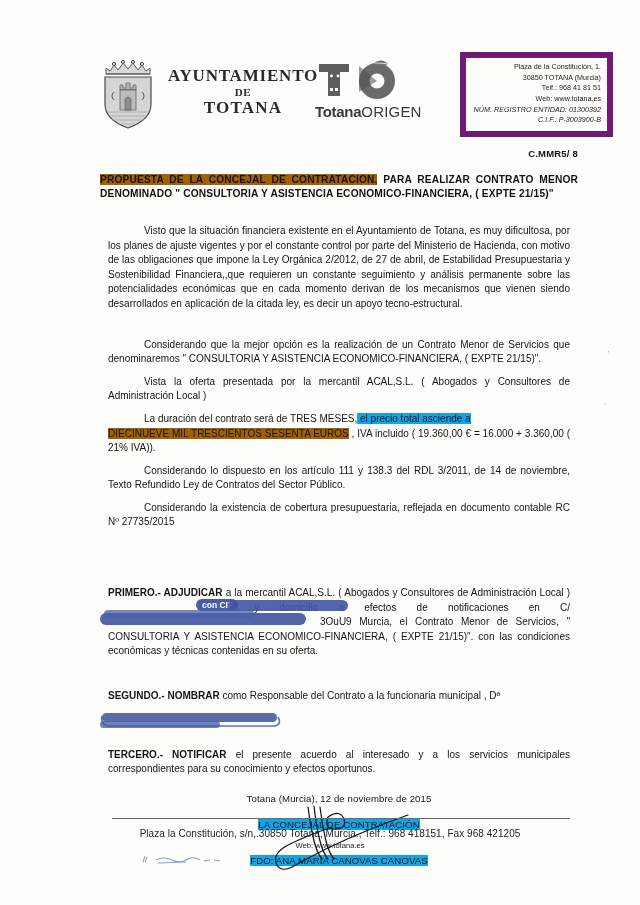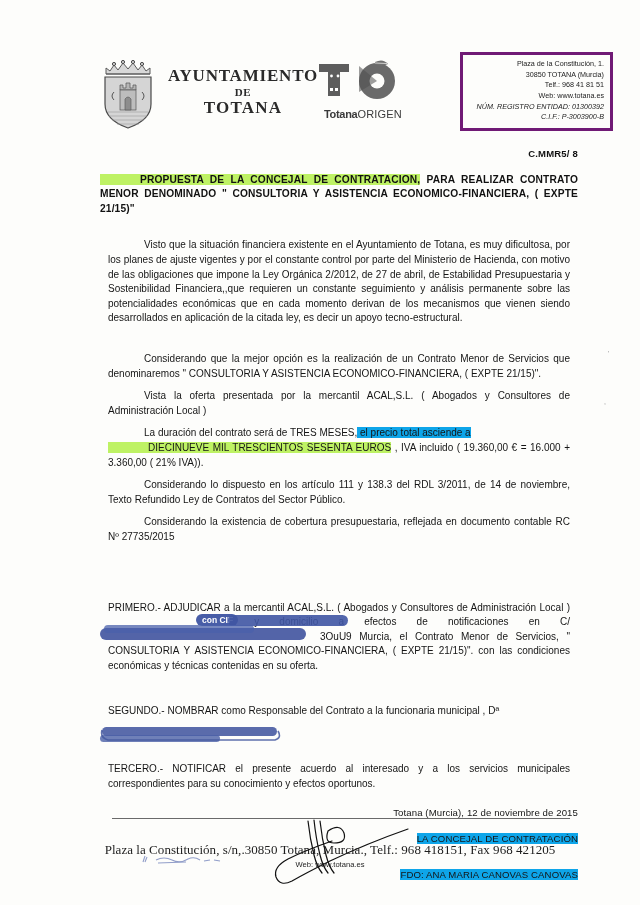--- a/index.html
+++ b/index.html
@@ -68,33 +68,33 @@
     top: 58px;
     width: 96px;
     height: 62px;
   }
   .totana-logo .mark { position: relative; height: 42px; }
   .totana-logo .wordmark {
     position: absolute;
     left: 0; bottom: 0;
     width: 96px;
     text-align: center;
-    font-size: 11px;
+    font-size: 15px;
     color: #3a3a3a;
     white-space: nowrap;
   }
   .totana-logo .wordmark b { font-weight: bold; letter-spacing: -0.3px;}
   .totana-logo .wordmark span { font-weight: normal; letter-spacing: 0.2px;}
 
   .addr-box {
     position: absolute;
     right: 27px;
     top: 52px;
     width: 153px;
-    border: 3px solid #701a75;
+    border: 6px solid #701a75;
     padding: 4px 6px 5px 5px;
     box-sizing: border-box;
   }
   .addr-box div {
     font-size: 7.2px;
     line-height: 1.48;
     text-align: right;
     color: #222;
     font-style: italic;
     white-space: nowrap;
@@ -120,39 +120,39 @@
   }
 
   .title-block {
     font-size: 10.2px;
     font-weight: bold;
     line-height: 1.42;
     text-align: justify;
     letter-spacing: 0.15px;
     color: #111;
   }
-  .hl { background: #bef264; padding-left: 40px; }
+  .hl { background: #a16207; }
   .hl-soft { background: #0ea5e9; }
 
   p.para {
     font-size: 10px;
     line-height: 1.46;
     text-align: justify;
     margin: 8px;
     color: #151515;
   }
   .ind { display: inline-block; width: 36px; }
 
   .gap-14 { height: 14px; }
   .gap-10 { height: 10px; }
   .gap-8  { height: 8px; }
   .gap-18 { height: 18px; }
   .gap-22 { height: 22px; }
 
-  .acuerdo b { font-weight: normal; }
+  .acuerdo b { font-weight: bold; }
   .redact-wrap { position: relative; }
 
   .blob-a {
     position: absolute;
     left: 128px; top: 14px;
     width: 120px; height: 11px;
     background: #3f55a3;
     border-radius: 6px;
     opacity: .9;
   }
@@ -198,21 +198,21 @@
     background: #4b60a8; border-radius: 4px; opacity: .8;
   }
   .seg-curve {
     position: absolute; left: 0px; top: 0px;
     width: 185px; height: 20px;
   }
 
   
   .sig-block {
     margin-top: 16px;
-    text-align: right;
+    text-align: center;
     position: relative;
   }
   .sig-line1 {
     font-size: 9.6px;
     color: #151515;
     letter-spacing: 0.1px;
   }
   .sig-line2 {
     font-size: 9.6px;
     color: #151515;
@@ -249,25 +249,24 @@
     top: 826px;
     text-align: center;
   }
   .footer .f1 {
     font-size: 7.6px;
     font-weight: bold;
     color: #1d1d1d;
     letter-spacing: 0.1px;
   }
   .footer .f2 {
-    font-size: 13px;
+    font-size: 10px;
     color: #1d1d1d;
-    margin-top: 16px;
+    margin-top: 2px;
     letter-spacing: 0.05px;
-    font-family: Liberation Serif, serif;
   }
   .footer .f3 {
     font-size: 7.6px;
     color: #1d1d1d;
     margin-top: 2px;
   }
   .stamp-mark {
     position: absolute;
     left: 140px;
     top: 852px;

